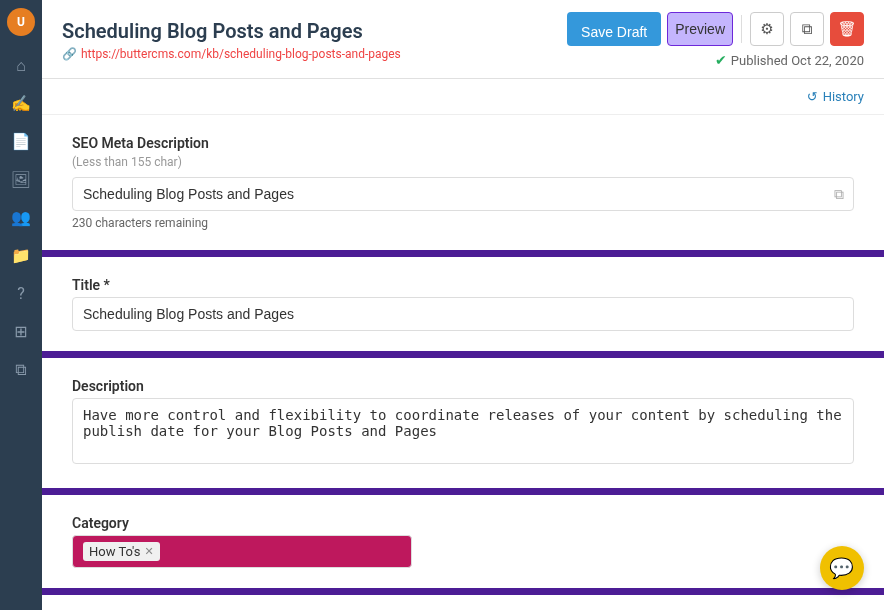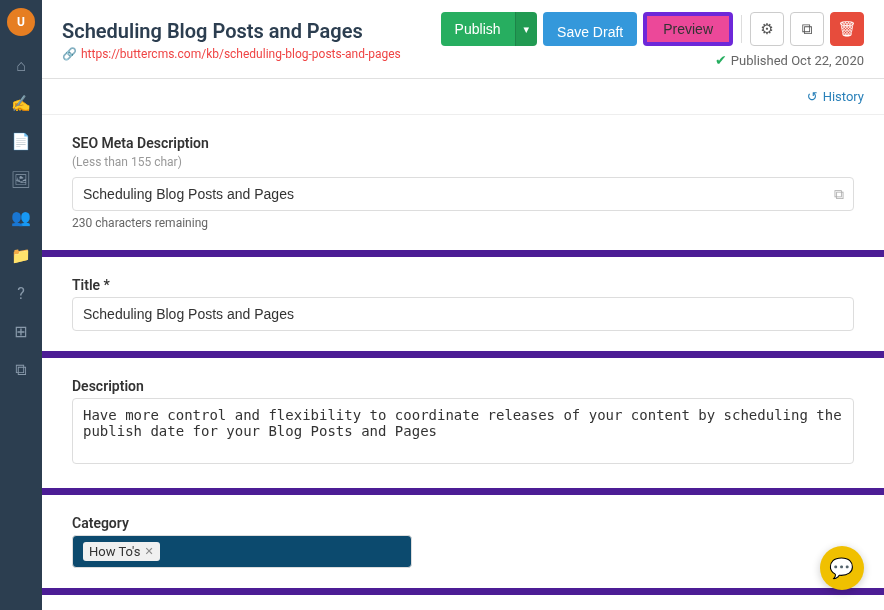--- a/index.html
+++ b/index.html
@@ -132,24 +132,24 @@
       border: none;
       padding: 12px 14px;
       font-size: 14px;
       font-weight: 500;
       cursor: pointer;
       border-radius: 4px;
       height: 34px;
     }
 
     .btn-preview {
-      background: #ec4899;
-      color: #333;
-      border: 4px solid #6d28d9;
-      padding: 0 16px;
+      background: #c4b5fd;
+      color: #333;
+      border: 1px solid #6d28d9;
+      padding: 0 7px;
       font-size: 14px;
       cursor: pointer;
       border-radius: 4px;
       height: 34px;
     }
 
     .btn-icon {
       width: 34px;
       height: 34px;
       border: 1px solid #ccc;
@@ -294,21 +294,21 @@
       color: #aaa;
       font-size: 14px;
     }
 
     .category-select-wrap {
       display: flex;
       align-items: center;
       border: 1px solid #ddd;
       border-radius: 4px;
       padding: 6px 10px;
-      background: #0c4a6e;
+      background: #be185d;
       max-width: 340px;
       gap: 6px;
     }
 
     .category-tag {
       background: #f0f0f0;
       border-radius: 3px;
       padding: 2px 6px;
       font-size: 13px;
       color: #333;
@@ -393,26 +393,20 @@
       <div class="page-title">Scheduling Blog Posts and Pages</div>
       <div class="page-url">
         <span>🔗</span>
         <a href="#">https://buttercms.com/kb/scheduling-blog-posts-and-pages</a>
       </div>
     </div>
 
     <div class="header-right-col">
       <div class="header-actions">
 
-        <div class="btn-publish-group">
-          <button class="btn-publish">Publish</button>
-          <button class="btn-publish-arrow">
-            <span>▾</span>
-          </button>
-        </div>
 
         <button class="btn-save-draft">Save Draft</button>
         <button class="btn-preview">Preview</button>
 
         <div class="divider-v"></div>
 
         <div class="btn-icon">
           <span>⚙</span>
         </div>
         <div class="btn-icon">

